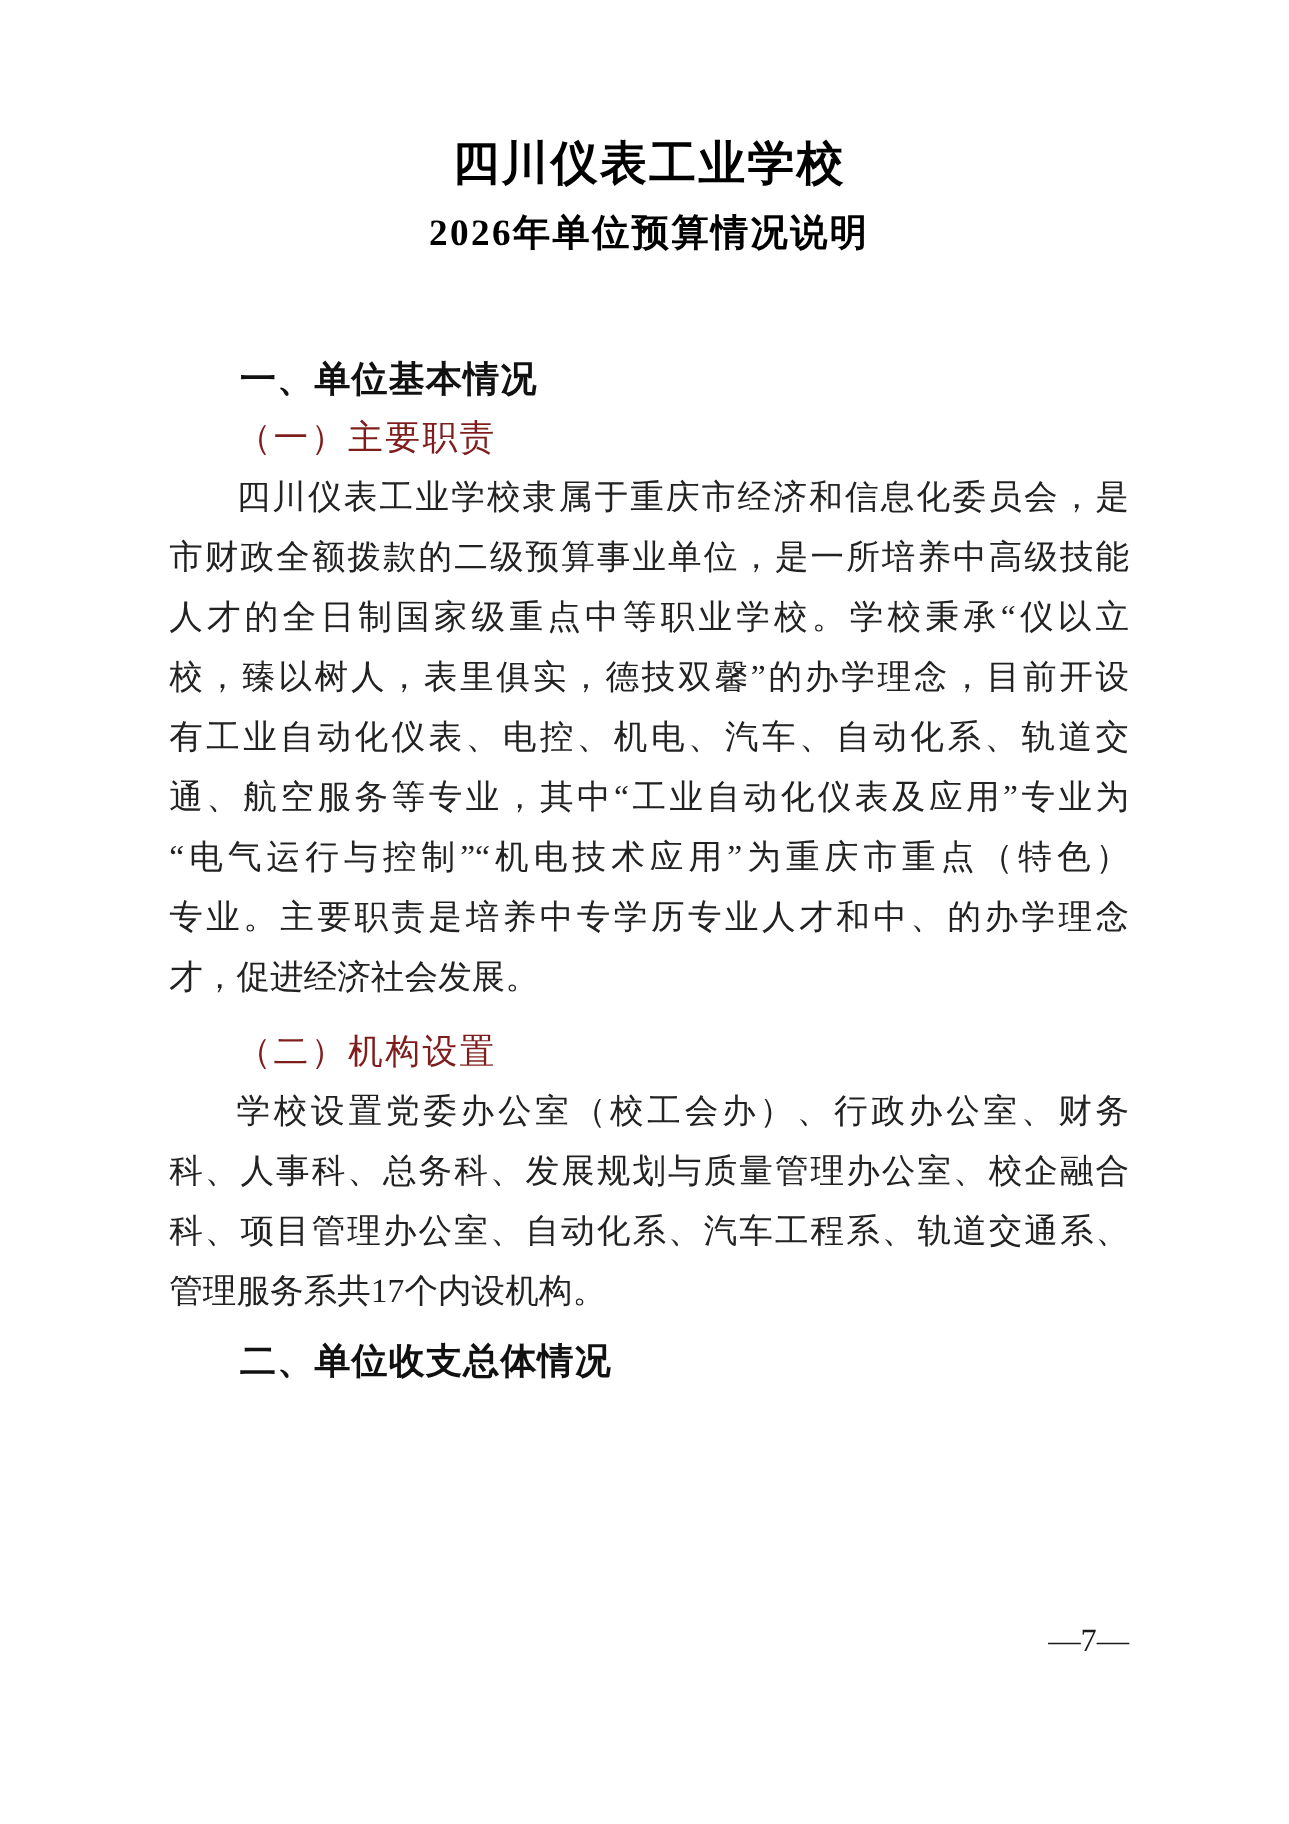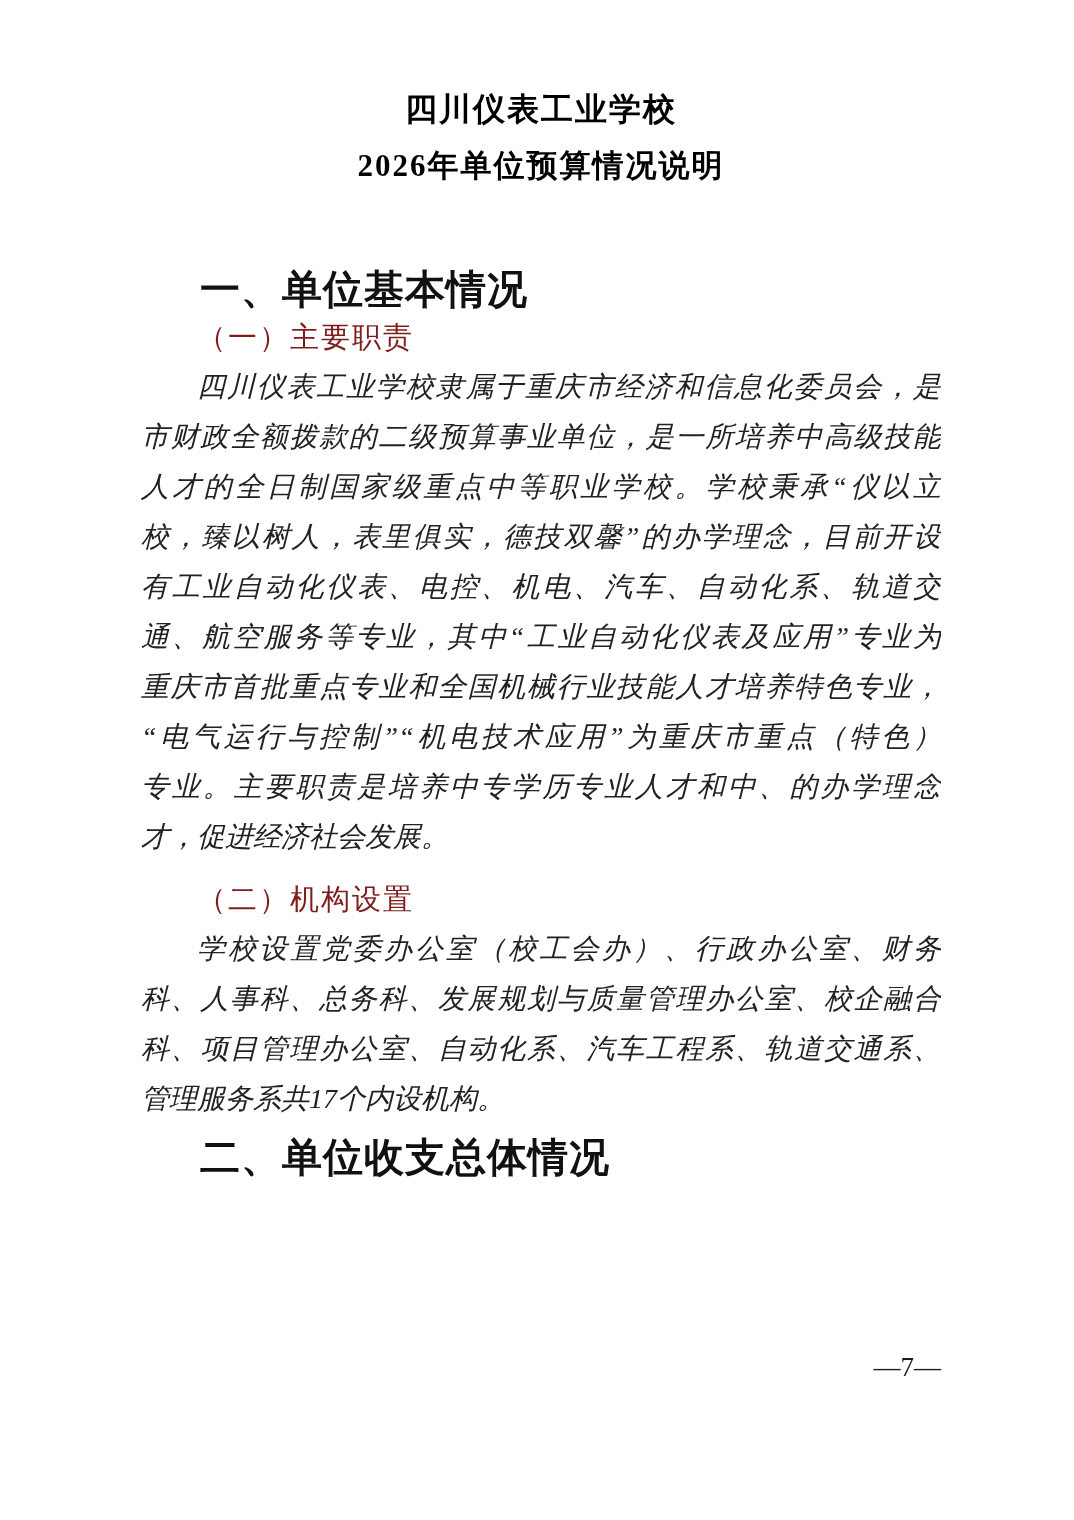--- a/index.html
+++ b/index.html
@@ -21,35 +21,35 @@
   }
   
   .doc-title {
     font-family: "Liberation Serif", "DejaVu Serif", serif;
     font-weight: 700;
     color: #000000;
     text-align: center;
     letter-spacing: 2px;
   }
   .doc-title.line1 {
-    padding-top: 84px;
-    font-size: 32px;
+    padding-top: 112px;
+    font-size: 39px;
     line-height: 50px;
   }
   .doc-title.line2 {
     font-size: 31px;
     line-height: 64px;
   }
   
   .section-heading {
     margin-top: 70px;
     font-family: "Liberation Sans", "DejaVu Sans", sans-serif;
     font-weight: 700;
     color: #111111;
-    font-size: 40px;
+    font-size: 30px;
     line-height: 42px;
     text-indent: 59px;
     letter-spacing: 1px;
   }
   .section-heading.second {
     margin-top: 12px;
   }
   
   .subsection-heading {
     margin-top: 6px;
@@ -60,21 +60,20 @@
     line-height: 42px;
     text-indent: 56px;
     letter-spacing: 2px;
   }
   .subsection-heading.second {
     margin-top: 16px;
   }
   
   .paragraph {
     margin-top: 4px;
-    font-style: italic;
   }
   .text-line {
     font-family: "Liberation Serif", "DejaVu Serif", serif;
     font-weight: 400;
     color: #222222;
     font-size: 28px;
     line-height: 50px;
     height: 50px;
     text-align: justify;
     text-align-last: justify;
@@ -111,21 +110,20 @@
 
     <div class="subsection-heading">（一）主要职责</div>
 
     <div class="paragraph">
       <div class="text-line indent">四川仪表工业学校隶属于重庆市经济和信息化委员会，是</div>
       <div class="text-line">市财政全额拨款的二级预算事业单位，是一所培养中高级技能</div>
       <div class="text-line">人才的全日制国家级重点中等职业学校。学校秉承“仪以立</div>
       <div class="text-line">校，臻以树人，表里俱实，德技双馨”的办学理念，目前开设</div>
       <div class="text-line">有工业自动化仪表、电控、机电、汽车、自动化系、轨道交</div>
       <div class="text-line">通、航空服务等专业，其中“工业自动化仪表及应用”专业为</div>
-      <div class="text-line">重庆市首批重点专业和全国机械行业技能人才培养特色专业，</div>
       <div class="text-line">“电气运行与控制”“机电技术应用”为重庆市重点（特色）</div>
       <div class="text-line">专业。主要职责是培养中专学历专业人才和中、的办学理念</div>
       <div class="text-line para-end">才，促进经济社会发展。</div>
     </div>
 
     <div class="subsection-heading second">（二）机构设置</div>
 
     <div class="paragraph">
       <div class="text-line indent">学校设置党委办公室（校工会办）、行政办公室、财务</div>
       <div class="text-line">科、人事科、总务科、发展规划与质量管理办公室、校企融合</div>

